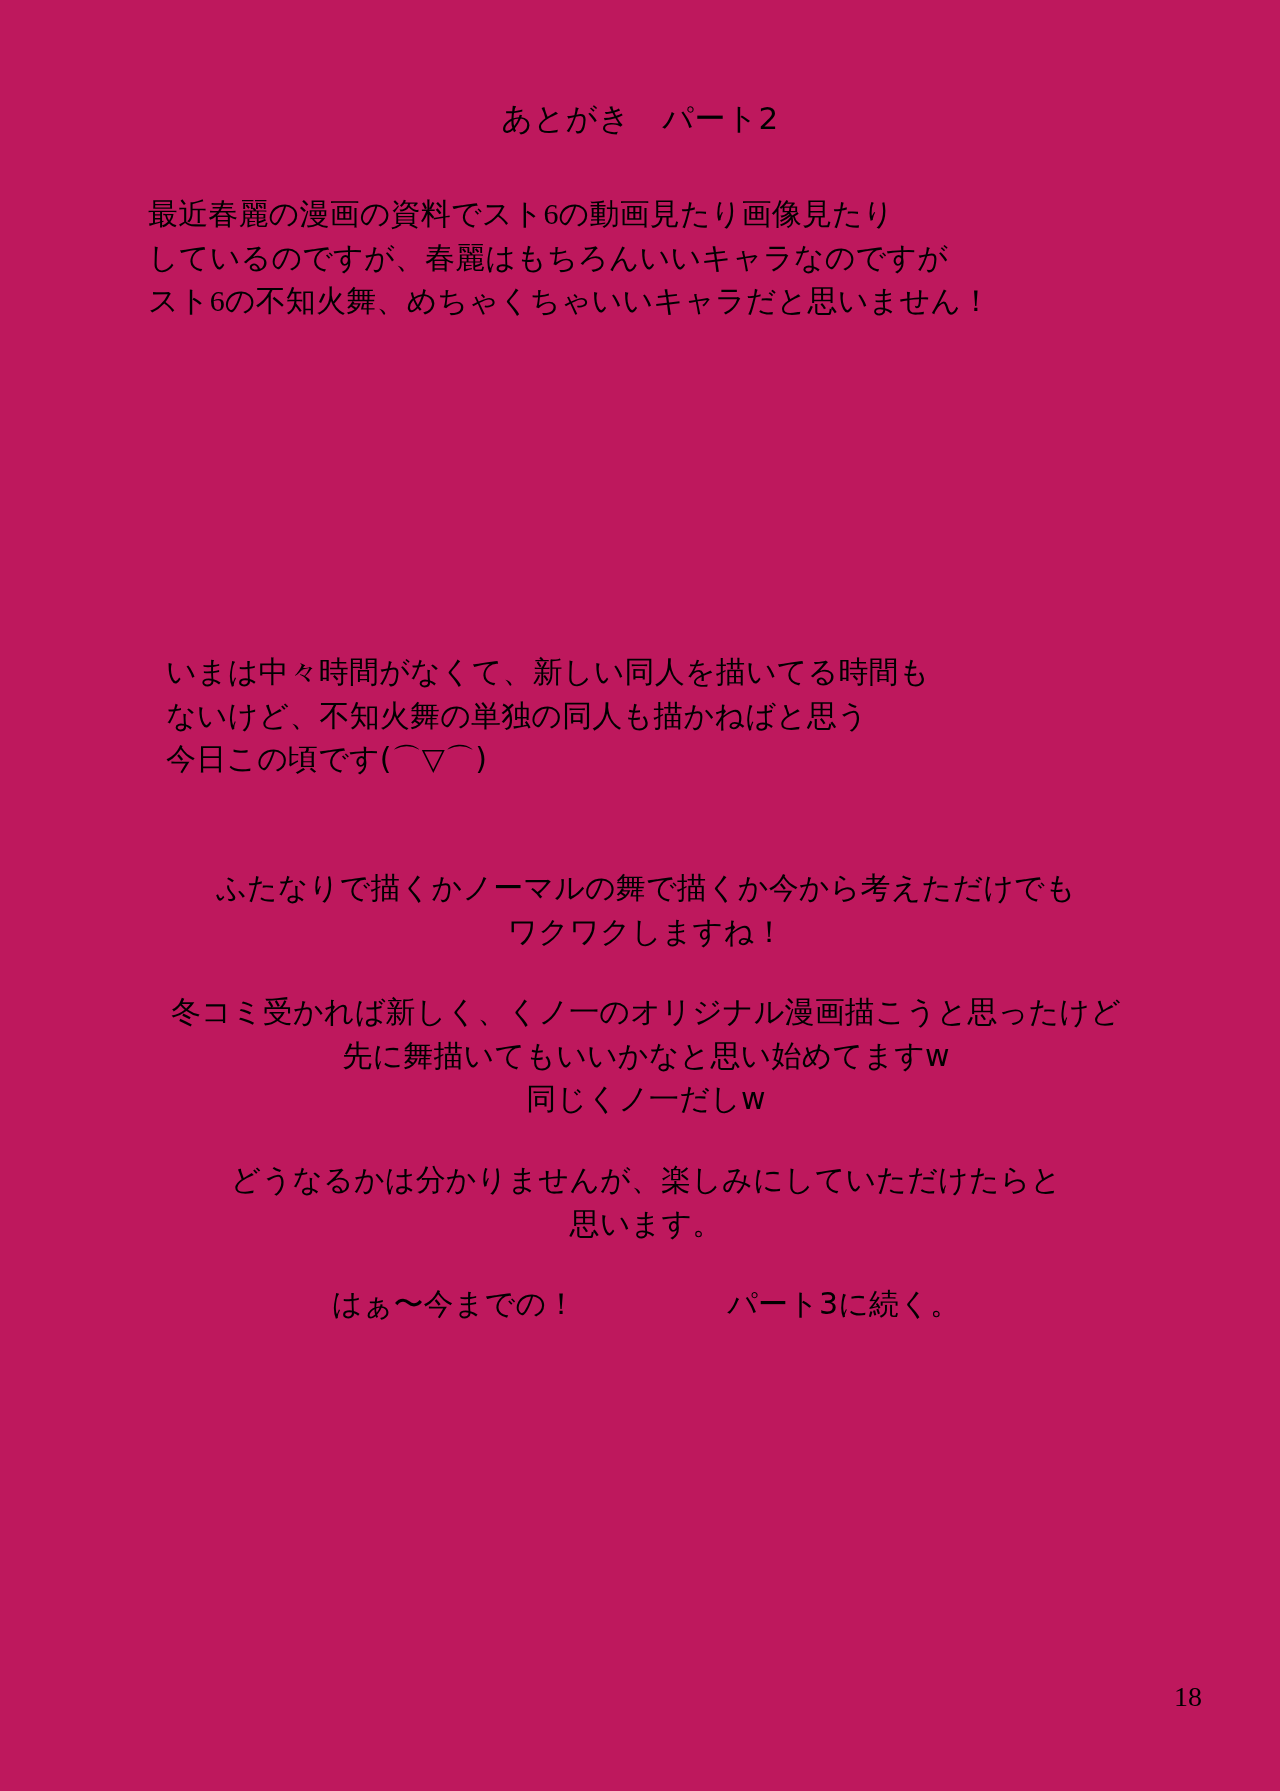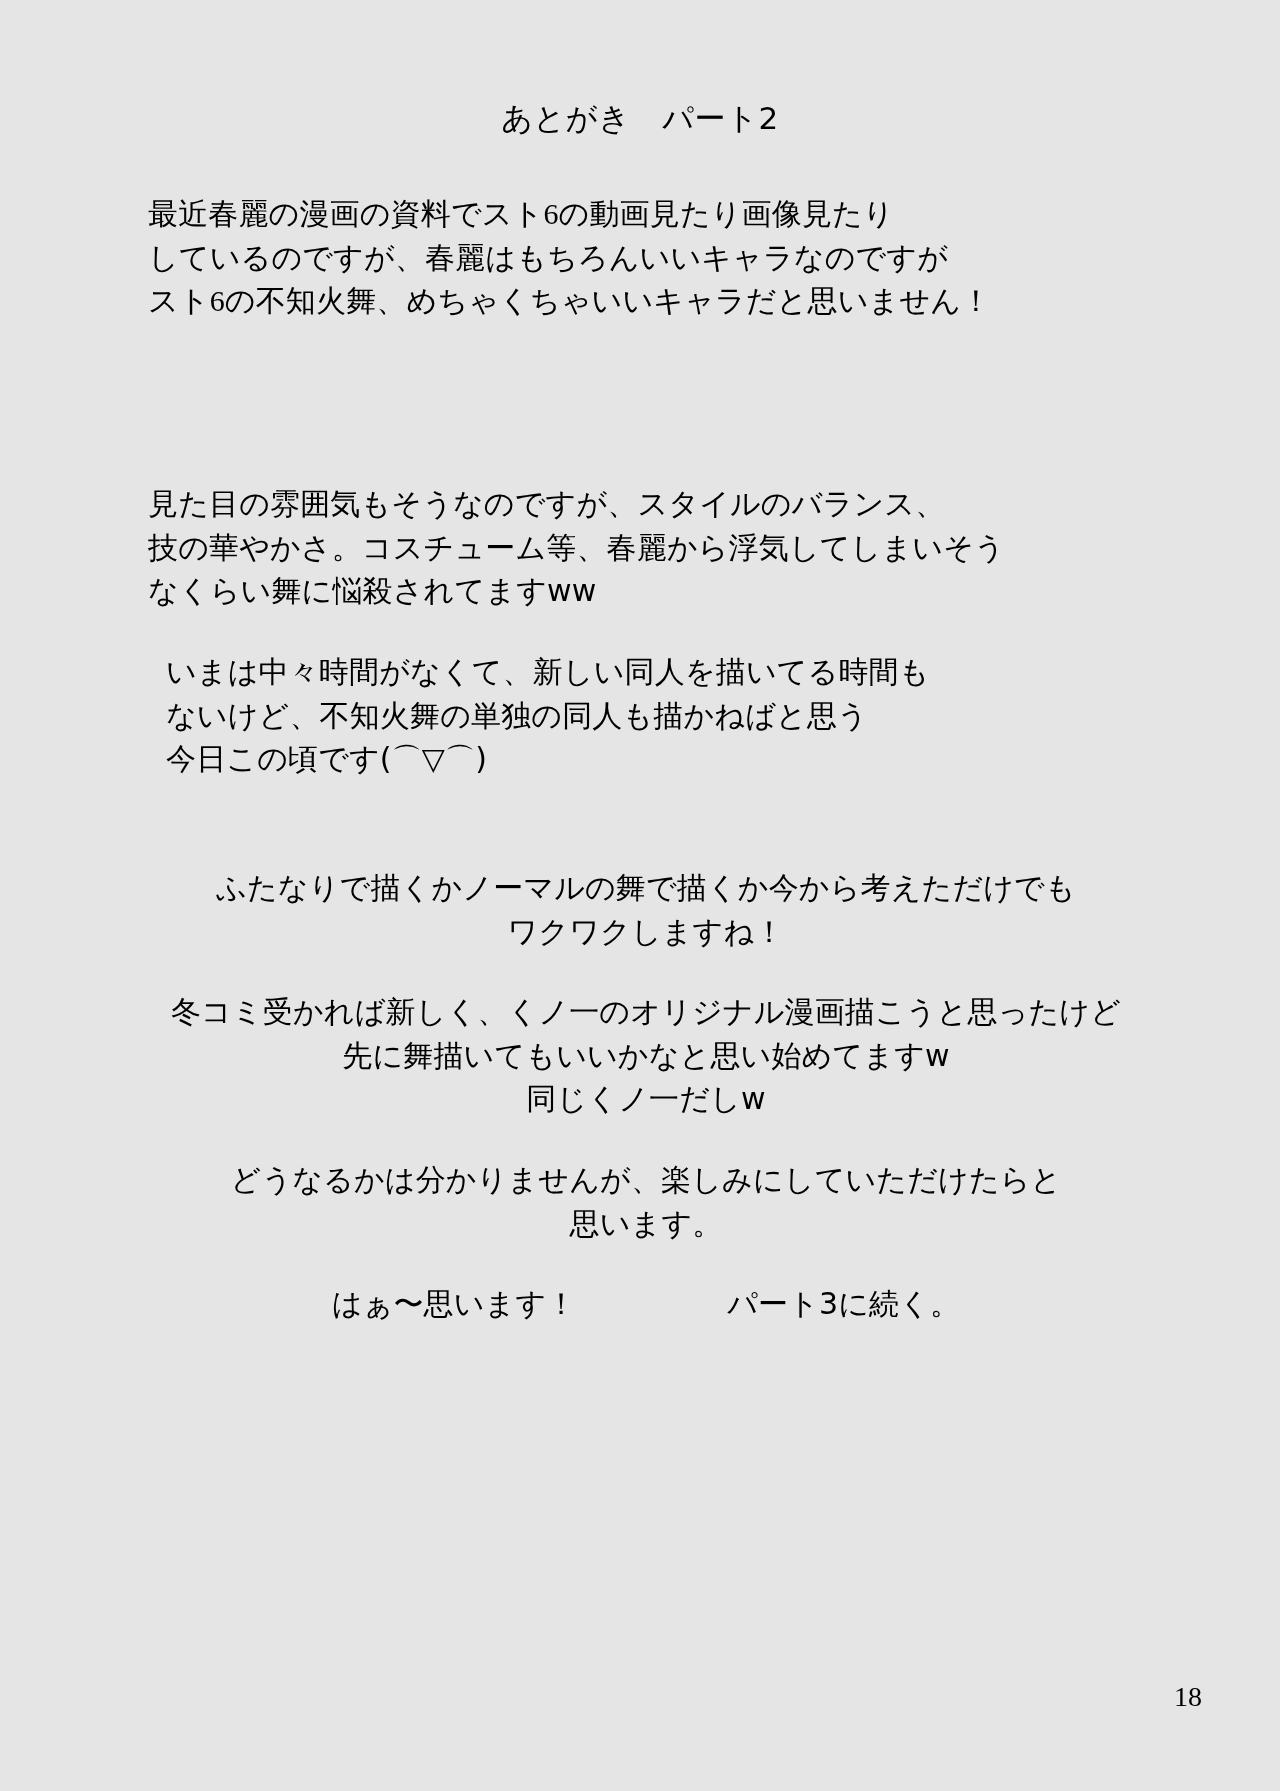--- a/index.html
+++ b/index.html
@@ -4,21 +4,21 @@
 <style>
   html, body {
     margin: 0;
     padding: 0;
     background: #ffffff;
   }
   .page {
     position: relative;
     width: 1280px;
     height: 1791px;
-    background: #e5e5e5;
+    background: #be185d;
     color: #000000;
     font-family: "DejaVu Sans", "Liberation Sans", sans-serif;
     overflow: hidden;
   }
   .title {
     position: absolute;
     top: 98px;
     left: 0;
     width: 1280px;
     text-align: center;
@@ -64,35 +64,32 @@
 
 <div class="page">
 
   <div class="title">あとがき　パート2</div>
 
   <div class="body-block indent b1">最近春麗の漫画の資料でスト6の動画見たり画像見たり
 しているのですが、春麗はもちろんいいキャラなのですが
 スト6の不知火舞、めちゃくちゃいいキャラだと思いません！</div>
 
 
-  <div class="body-block indent b3">見た目の雰囲気もそうなのですが、スタイルのバランス、
-技の華やかさ。コスチューム等、春麗から浮気してしまいそう
-なくらい舞に悩殺されてますww</div>
 
   <div class="body-block indent b4">いまは中々時間がなくて、新しい同人を描いてる時間も
 ないけど、不知火舞の単独の同人も描かねばと思う
 今日この頃です(⌒▽⌒)</div>
 
   <div class="body-block flush b5">ふたなりで描くかノーマルの舞で描くか今から考えただけでも
 ワクワクしますね！</div>
 
   <div class="body-block flush b7">どうなるかは分かりませんが、楽しみにしていただけたらと
 思います。</div>
 
   <div class="body-block flush b6">冬コミ受かれば新しく、くノ一のオリジナル漫画描こうと思ったけど
 先に舞描いてもいいかなと思い始めてますw
 同じくノ一だしw</div>
 
-  <div class="body-block flush b8">はぁ〜思います！　　　　　パート3に続く。</div>
+  <div class="body-block flush b8">はぁ〜今までの！　　　　　パート3に続く。</div>
 
   <div class="page-number">18</div>
 
 </div>
 
 </body></html>

